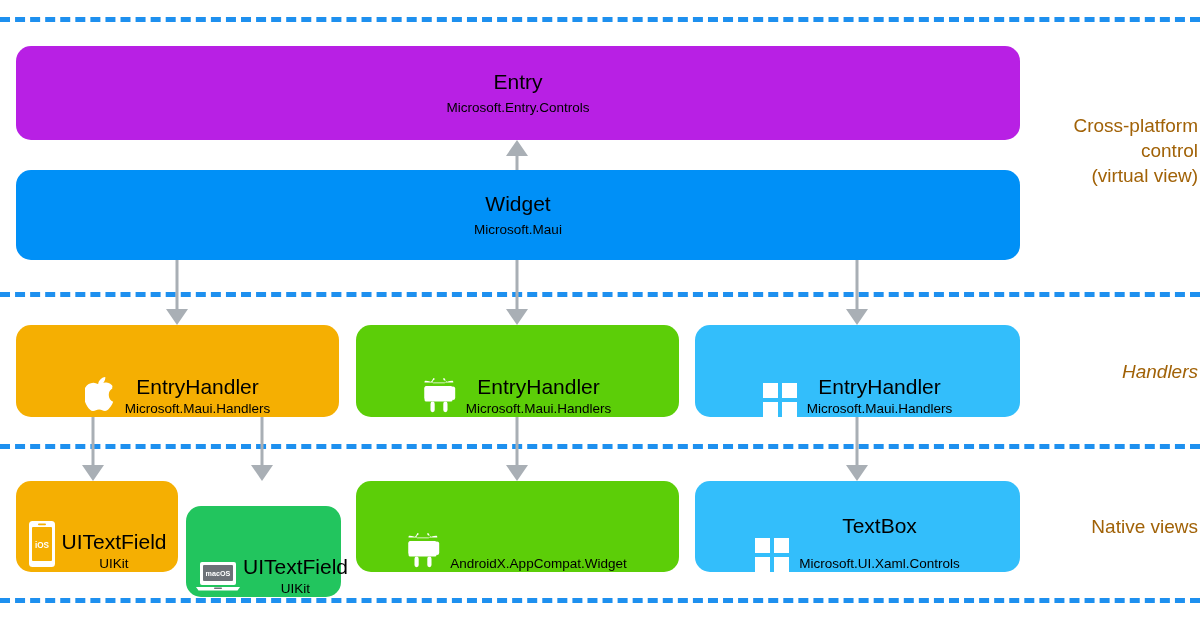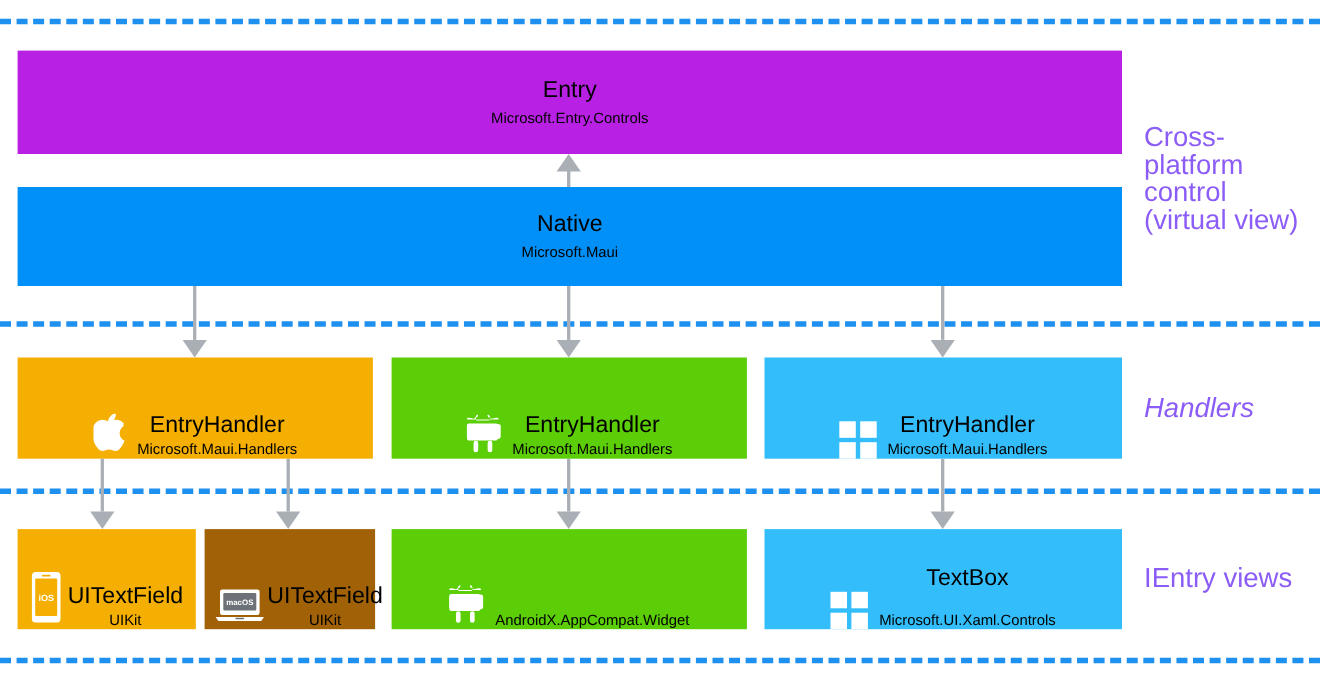--- a/index.html
+++ b/index.html
@@ -26,20 +26,21 @@
   }
 
   
   .box {
     position: absolute;
     box-sizing: border-box;
     display: flex;
     flex-direction: column;
     align-items: center;
     justify-content: center;
+    border-radius: 15px;
   }
   .box-row {
     display: flex;
     flex-direction: row;
     align-items: flex-end;
     justify-content: center;
     gap: 10px;
   }
   .box-title {
     font-size: 21px;
@@ -50,24 +51,24 @@
     font-size: 13.5px;
     line-height: 16px;
     margin-top: 6px;
     white-space: nowrap;
   }
   .box-sub.tight { margin-top: 2px; }
 
   
   .side-label {
     position: absolute;
-    color: #8b5cf6;
-    font-size: 25px;
+    color: #a16207;
+    font-size: 19px;
     line-height: 25px;
-    text-align: left;
+    text-align: right;
     white-space: pre-line;
   }
 
   
   .arrow {
     position: absolute;
   }
   .arrow-line {
     position: absolute;
     width: 3px;
@@ -109,21 +110,21 @@
 <div class="divider" style="top:292px;"></div>
 <div class="divider" style="top:444px;"></div>
 <div class="divider" style="top:598px;"></div>
 
 <div class="box" style="left:16px; top:46px; width:1004px; height:94px; background:#B820E4;">
   <div class="box-title">Entry</div>
   <div class="box-sub">Microsoft.Entry.Controls</div>
 </div>
 
 <div class="box" style="left:16px; top:170px; width:1004px; height:90px; background:#0090F7;">
-  <div class="box-title">Native</div>
+  <div class="box-title">Widget</div>
   <div class="box-sub">Microsoft.Maui</div>
 </div>
 
 <div class="side-label" style="left:1040px; top:113px; width:158px;">Cross-platform
 control
 (virtual view)</div>
 
 <div class="arrow" style="left:508px; top:140px; width:18px; height:30px;">
   <div class="arrow-line" style="top:14px; height:16px;"></div>
   <div class="arrow-head-up" style="top:0px;"></div>
@@ -215,21 +216,21 @@
       <rect x="11" y="3.4" width="8" height="1.8" rx=".9" fill="#F5AF02"></rect>
       <text x="15" y="27.5" font-family="'Liberation Sans',sans-serif" font-size="8.2" font-weight="bold" fill="#ffffff" text-anchor="middle">iOS</text>
     </svg>
   </span>
   <span class="plat-icon" style="display:flex;flex-direction:column;align-items:center;">
     <span class="box-title">UITextField</span>
     <span class="box-sub tight">UIKit</span>
   </span>
 </div>
 
-<div class="box box-row" style="left:186px; top:481px; width:155px; height:91px; background:#a16207; gap:2px;padding-left:16px;">
+<div class="box box-row" style="left:186px; top:506px; width:155px; height:91px; background:#22c55e; gap:2px;padding-left:16px;">
   <span class="plat-icon">
     <svg width="46" height="34" viewBox="0 0 46 34" aria-hidden="true">
       <rect x="5" y="3" width="36" height="23" rx="2" fill="#ffffff"></rect>
       <rect x="8" y="6" width="30" height="16" rx="1" fill="#6D7278"></rect>
       <path d="M1 28h44l-2.5 3.6H3.5z" fill="#ffffff"></path>
       <rect x="19" y="28.6" width="8" height="1.4" rx=".7" fill="#6D7278"></rect>
       <text x="23" y="17" font-family="'Liberation Sans',sans-serif" font-size="7.2" font-weight="bold" fill="#ffffff" text-anchor="middle">macOS</text>
     </svg>
   </span>
   <span class="plat-icon" style="display:flex;flex-direction:column;align-items:center;">
@@ -264,13 +265,13 @@
       <i></i>
       <i></i>
       <i></i>
   </span>
   <span class="plat-icon" style="display:flex;flex-direction:column;align-items:center;gap:16px;">
     <span class="box-title">TextBox</span>
     <span class="box-sub tight">Microsoft.UI.Xaml.Controls</span>
   </span>
 </div>
 
-<div class="side-label" style="left:1040px; top:514px; width:158px;">IEntry views</div>
+<div class="side-label" style="left:1040px; top:514px; width:158px;">Native views</div>
 
 </body></html>

